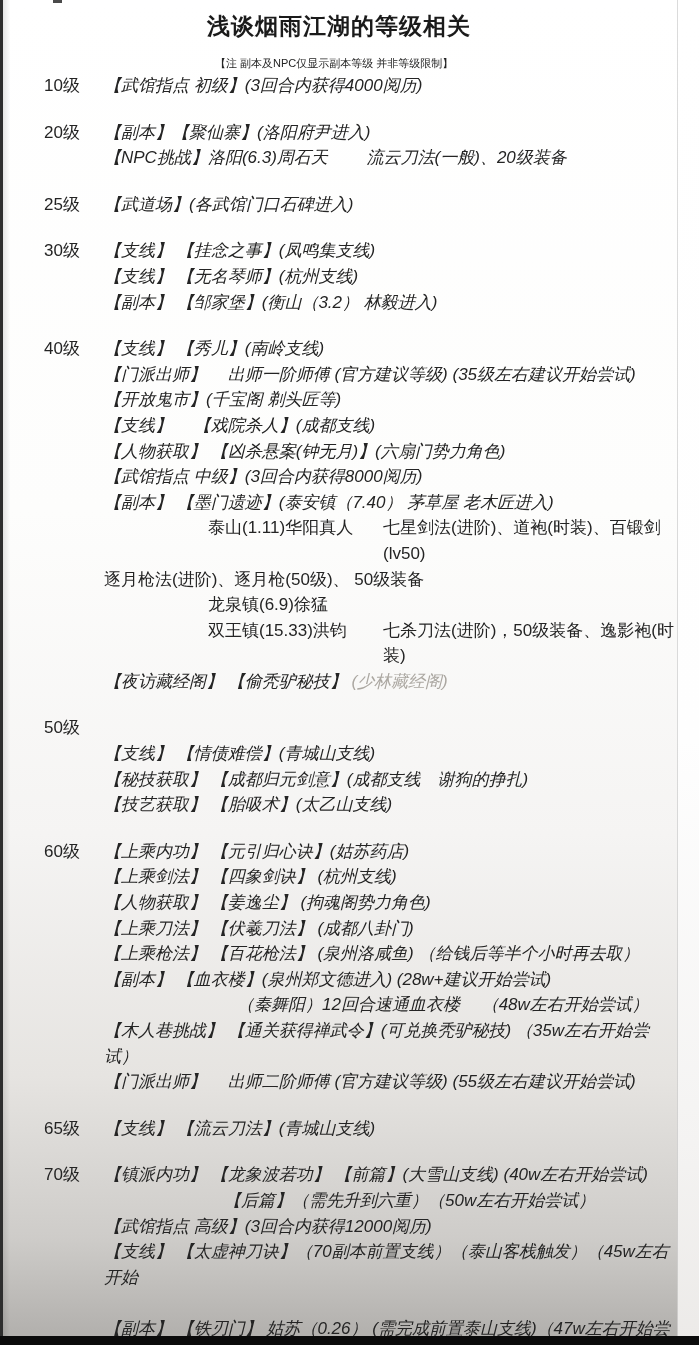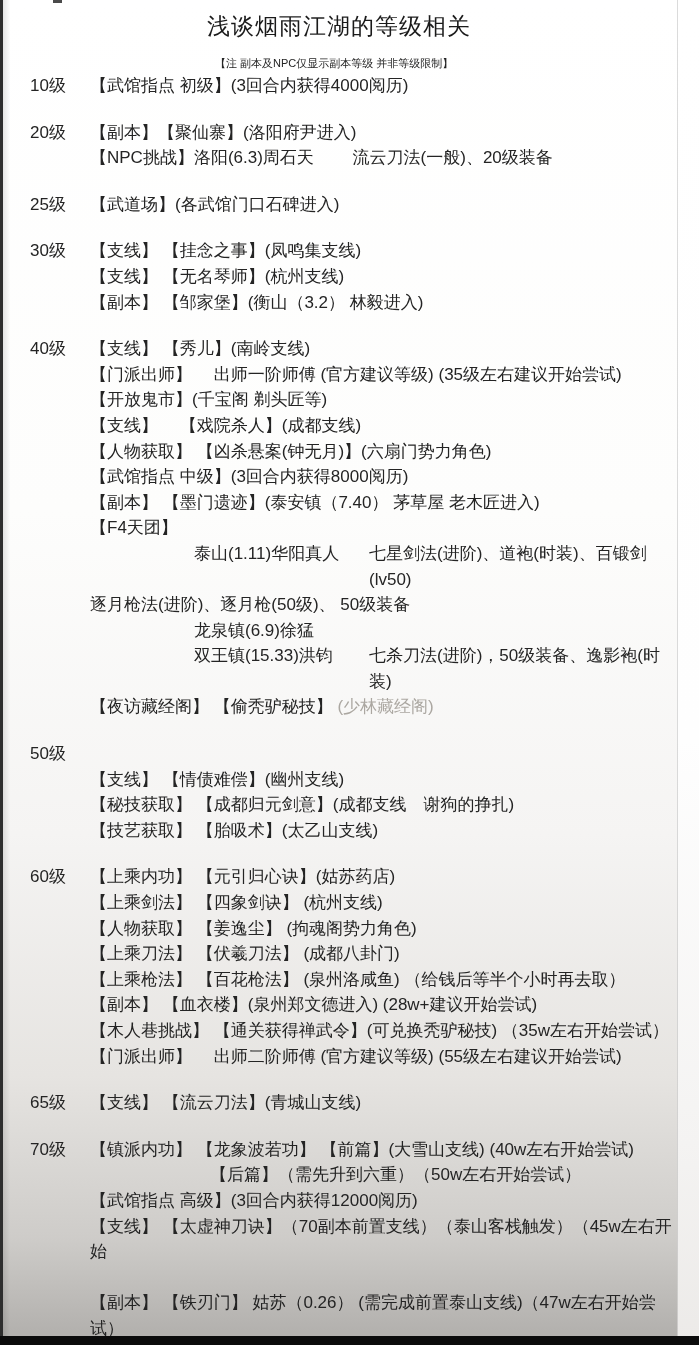--- a/index.html
+++ b/index.html
@@ -11,29 +11,29 @@
   .edge-left{position:absolute;left:0;top:0;width:3px;height:100%;background:#2e2e2e;}
   .edge-left-soft{position:absolute;left:3px;top:0;width:7px;height:100%;
                   background:linear-gradient(90deg,rgba(0,0,0,.10),rgba(0,0,0,0));}
   .top-notch{position:absolute;left:53px;top:0;width:9px;height:3px;background:#4a4a4a;}
   .strip-right{position:absolute;right:0;top:0;width:21px;height:100%;
                background:linear-gradient(180deg,#ffffff 0%,#fefefe 55%,#f4f3f2 85%,#eceae8 100%);
                border-left:1px solid rgba(90,90,90,.22);}
   .bottom-bar{position:absolute;left:0;bottom:0;width:100%;height:9px;background:#0b0b0b;}
 
   .doc{position:absolute;left:0;top:0;right:21px;}
-  .title{padding-top:11px;text-align:center;font-size:23px;font-weight:400;
+  .title{padding-top:11px;text-align:center;font-size:23px;font-weight:700;
          letter-spacing:1px;color:#1a1a1a;}
   .note{margin:14px 4px 2px 215px;font-size:11px;color:#242424;}
 
   .line{display:flex;align-items:baseline;font-size:17px;line-height:25.6px;
         min-height:25.6px;color:#242424;}
   .line.gap{margin-top:21px;}
-  .lv{flex:none;width:60px;padding-left:30px;}
-  .txt{flex:1 1 auto;white-space:pre-wrap;}
+  .lv{flex:none;width:60px;padding-left:44px;}
+  .txt{flex:1 1 auto;white-space:pre-wrap;font-style:italic;}
   .line.cont2 .txt{margin-left:133px;}
   .line.cont3 .txt{margin-left:120px;}
   .line.wrap .txt{margin-left:-60px;}
   .who{flex:none;width:175px;margin-left:104px;white-space:pre;}
   .reward{flex:1 1 auto;white-space:pre-wrap;}
   .faded{color:#aba7a1;}
 </style>
 </head>
 <body>
 
@@ -96,24 +96,20 @@
           <span class="txt"><span>【人物获取】 【凶杀悬案(钟无月)】(六扇门势力角色)</span></span>
         </div>
         <div class="line">
           <span class="lv"></span>
           <span class="txt"><span>【武馆指点 中级】(3回合内获得8000阅历)</span></span>
         </div>
         <div class="line">
           <span class="lv"></span>
           <span class="txt"><span>【副本】 【墨门遗迹】(泰安镇（7.40） 茅草屋 老木匠进入)</span></span>
         </div>
-        <div class="line">
-          <span class="lv"></span>
-          <span class="txt"><span>【F4天团】</span></span>
-        </div>
         <div class="line f4">
           <span class="lv"></span>
           <span class="who">泰山(1.11)华阳真人</span>
           <span class="reward">七星剑法(进阶)、道袍(时装)、百锻剑(lv50)</span>
         </div>
         <div class="line f4">
           <span class="lv"></span>
           <span class="reward">逐月枪法(进阶)、逐月枪(50级)、 50级装备</span>
         </div>
         <div class="line f4">
@@ -127,21 +123,21 @@
         </div>
         <div class="line">
           <span class="lv"></span>
           <span class="txt"><span>【夜访藏经阁】 【偷秃驴秘技】 </span><span class="faded">(少林藏经阁)</span></span>
         </div>
         <div class="line gap">
           <span class="lv">50级</span>
         </div>
         <div class="line">
           <span class="lv"></span>
-          <span class="txt"><span>【支线】 【情债难偿】(幽州支线)</span></span>
+          <span class="txt"><span>【支线】 【情债难偿】(青城山支线)</span></span>
         </div>
         <div class="line">
           <span class="lv"></span>
           <span class="txt"><span>【秘技获取】 【成都归元剑意】(成都支线　谢狗的挣扎)</span></span>
         </div>
         <div class="line">
           <span class="lv"></span>
           <span class="txt"><span>【技艺获取】 【胎吸术】(太乙山支线)</span></span>
         </div>
         <div class="line gap">
@@ -161,20 +157,24 @@
           <span class="txt"><span>【上乘刀法】 【伏羲刀法】 (成都八卦门)</span></span>
         </div>
         <div class="line">
           <span class="lv"></span>
           <span class="txt"><span>【上乘枪法】 【百花枪法】 (泉州洛咸鱼) （给钱后等半个小时再去取）</span></span>
         </div>
         <div class="line">
           <span class="lv"></span>
           <span class="txt"><span>【副本】 【血衣楼】(泉州郑文德进入) (28w+建议开始尝试)</span></span>
         </div>
+        <div class="line cont2">
+          <span class="lv"></span>
+          <span class="txt"><span>（秦舞阳）12回合速通血衣楼　 （48w左右开始尝试）</span></span>
+        </div>
         <div class="line">
           <span class="lv"></span>
           <span class="txt"><span>【木人巷挑战】 【通关获得禅武令】(可兑换秃驴秘技) （35w左右开始尝试）</span></span>
         </div>
         <div class="line">
           <span class="lv"></span>
           <span class="txt"><span>【门派出师】　 出师二阶师傅 (官方建议等级) (55级左右建议开始尝试)</span></span>
         </div>
         <div class="line gap">
           <span class="lv">65级</span>

